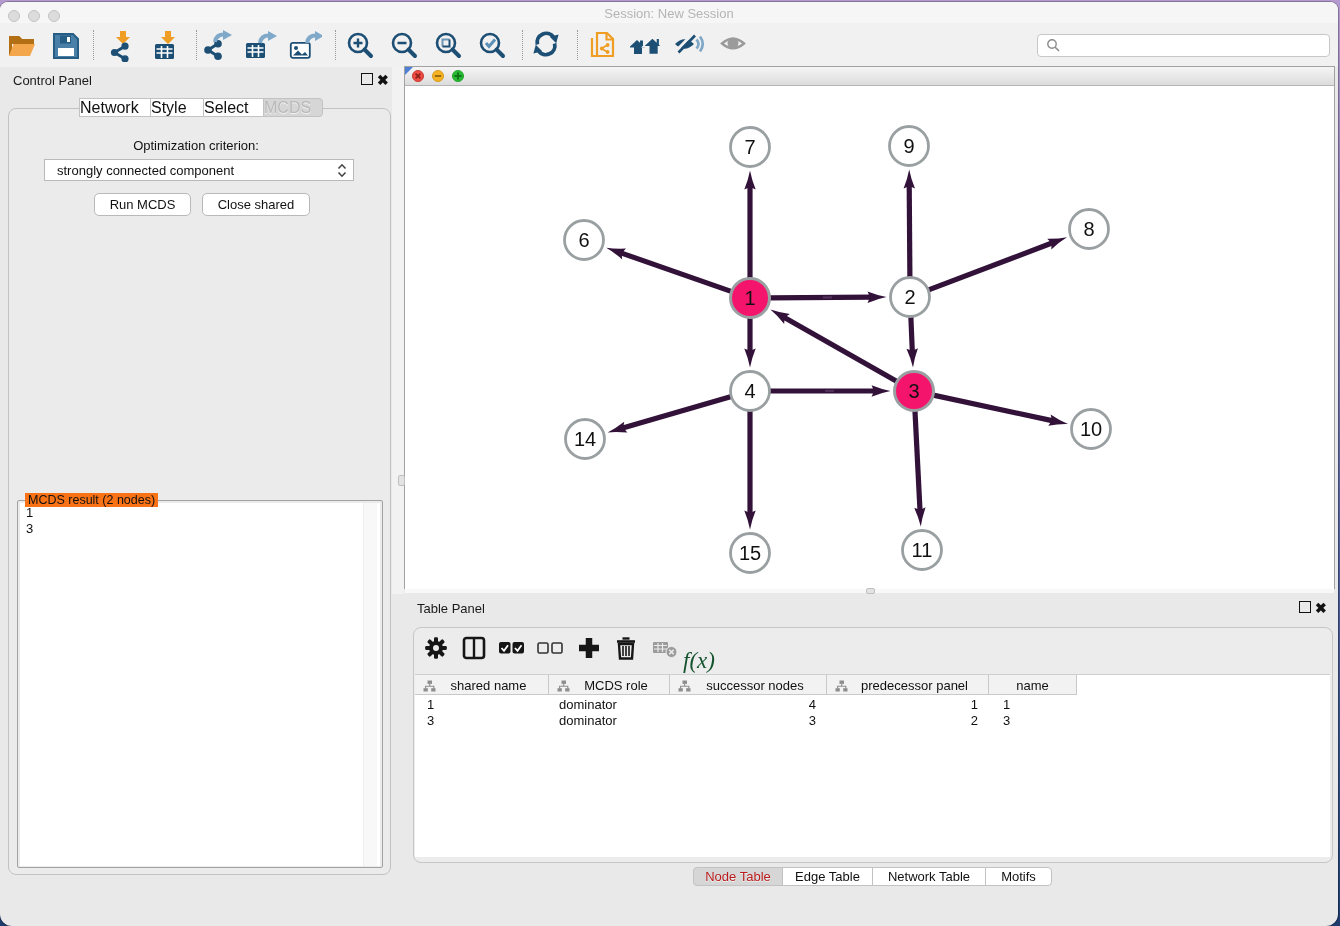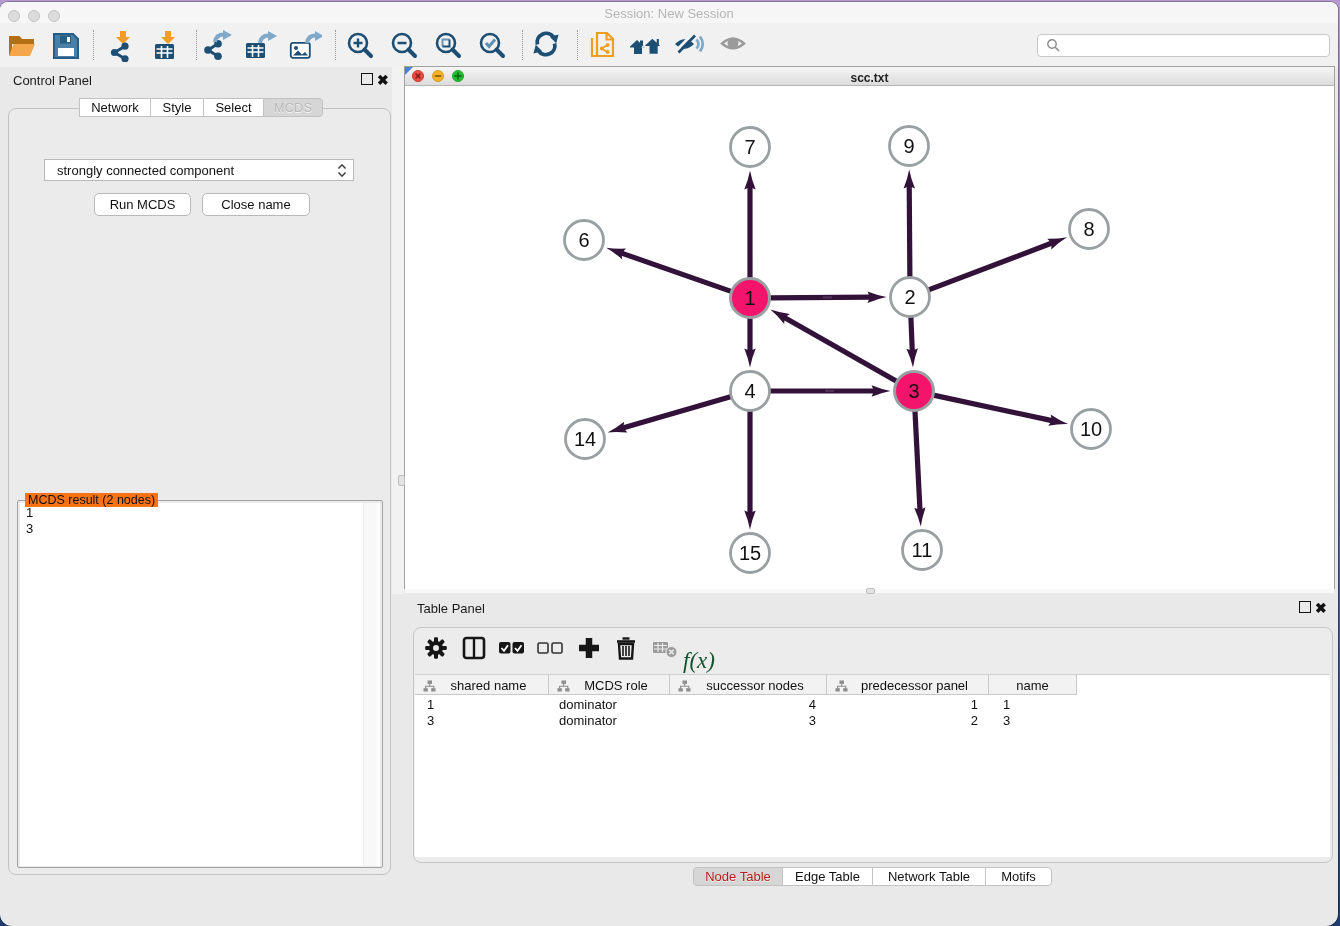--- a/index.html
+++ b/index.html
@@ -13,21 +13,21 @@
 .toolbar{position:absolute;left:0;top:21px;width:100%;height:44px;background:#f1f1f1;border-bottom:1px solid #cfcfcf;}
 .sep{position:absolute;top:7px;height:30px;width:0;border-left:1px dotted #9a9a9a;}
 .ticon{position:absolute;top:7px;}
 .searchbox{position:absolute;left:1037px;top:11px;width:291px;height:21px;background:#fff;border:1px solid #c7c7c7;border-radius:4px;}
 .main{position:absolute;left:0;top:65px;width:100%;height:824px;background:#e9e9e9;}
 
 .cp-title{position:absolute;left:13px;top:6px;font-size:13px;color:#1a1a1a;}
 .panelbtn{position:absolute;top:7px;font-size:12px;color:#111;}
 .cpbox{position:absolute;left:8px;top:41px;width:381px;height:765px;border:1px solid #c2c2c2;border-radius:8px;background:#ebebeb;}
 .tabs{position:absolute;left:79px;top:31px;height:19px;}
-.tab{position:absolute;top:0;height:17px;background:#fff;border:1px solid #c2c2c2;font-size:13px;color:#111;text-align:center;line-height:17px;box-sizing:content-box;}
+.tab{position:absolute;top:0;height:17px;background:#fff;border:1px solid #c2c2c2;font-size:16px;color:#111;line-height:17px;box-sizing:content-box;}
 .tabsel{background:#d6d6d6;color:#b9b9b9;text-shadow:0 1px 0 #f2f2f2;}
 .btn{position:absolute;background:#fff;border:1px solid #b9b9b9;border-radius:5px;font-size:13px;color:#111;text-align:center;font-family:"Liberation Sans",sans-serif;}
 .mcds-border{position:absolute;left:17px;top:433px;width:364px;height:366px;border:1px solid #a2a2a2;border-radius:2px;}
 .mcds-legend{position:absolute;left:25px;top:426px;background:#f97316;padding:0 3px;font-size:12.5px;color:#111;}
 .mcds-inner{position:absolute;left:20px;top:436px;width:360px;height:363px;background:#fff;}
 .mcds-inner .txt{position:absolute;left:6px;top:2px;font-size:13px;color:#111;line-height:16px;}
 .vscroll{position:absolute;right:3px;top:0;width:13px;height:100%;background:#f8f8f8;border-left:1px solid #eeeeee;}
 
 .net{position:absolute;left:404px;top:-1px;width:929px;height:522px;background:#fff;border:1px solid #a2a2a2;border-bottom:none;box-sizing:content-box;}
 .net-tbar{position:absolute;left:0;top:0;width:100%;height:18px;background:linear-gradient(180deg,#f5f5f5,#dcdcdc);border-bottom:1px solid #b5b5b5;}
@@ -193,39 +193,39 @@
     <div class="cp-title">Control Panel</div>
     <div class="panelbtn" style="left:361px;top:6px;width:10px;height:10px;border:1.5px solid #111;"></div>
     <div class="panelbtn" style="left:377px;top:5px;font-weight:bold;font-size:14px;">✖</div>
     <div class="cpbox"></div>
     <div class="tabs">
       <div class="tab" style="left:0;width:70px;">Network</div>
       <div class="tab" style="left:71px;width:52px;">Style</div>
       <div class="tab" style="left:124px;width:59px;">Select</div>
       <div class="tab tabsel" style="left:184px;width:58px;border-radius:0 4px 4px 0;">MCDS</div>
     </div>
+    <div style="position:absolute;left:0;top:71px;width:392px;text-align:center;font-size:13px;color:#111;">Optimization criterion:</div>
     <div style="position:absolute;left:44px;top:92px;width:310px;height:22px;background:#fff;border:1px solid #b9b9b9;border-radius:0;box-sizing:border-box;">
       <div style="position:absolute;left:12px;top:3px;font-size:13px;color:#111;">strongly connected component</div>
       <svg style="position:absolute;right:6px;top:3px;" width="10" height="15" viewBox="0 0 10 15">
           <path d="M1.5 5.5 L5 1.8 L8.5 5.5" fill="none" stroke="#444" stroke-width="1.6"></path>
           <path d="M1.5 9.5 L5 13.2 L8.5 9.5" fill="none" stroke="#444" stroke-width="1.6"></path>
         </svg>
     </div>
     <div class="btn" style="left:94px;top:126px;width:95px;height:21px;line-height:21px;">Run MCDS</div>
-    <div class="btn" style="left:202px;top:126px;width:106px;height:21px;line-height:21px;">Close name</div>
+    <div class="btn" style="left:202px;top:126px;width:106px;height:21px;line-height:21px;">Close shared</div>
     <div class="mcds-border"></div>
     <div class="mcds-inner">
         <div class="txt">1<br>3</div>
         <div class="vscroll"></div>
       </div>
     <div class="mcds-legend">MCDS result (2 nodes)</div>
 
     <div class="net">
       <div class="net-tbar">
-        <div class="t" style="top:4px">scc.txt</div>
         <svg style="position:absolute;left:0;top:0" width="8" height="8">
             <path d="M0 0 L8 0 L0 8 Z" fill="#4f7fd4"></path>
           </svg>
         <div class="mbtn" style="left:7px;background:#ed4b43;border:1px solid #c93a33;">
             <svg style="position:absolute;left:0;top:0" width="10" height="10" viewBox="0 0 10 10">
               <path d="M2.6 2.6 L7.4 7.4 M7.4 2.6 L2.6 7.4" stroke="#8c211c" stroke-width="1.7"></path>
             </svg>
           </div>
         <div class="mbtn" style="left:27px;background:#f5b324;border:1px solid #d99a1e;">
             <svg style="position:absolute;left:0;top:0" width="10" height="10" viewBox="0 0 10 10">

